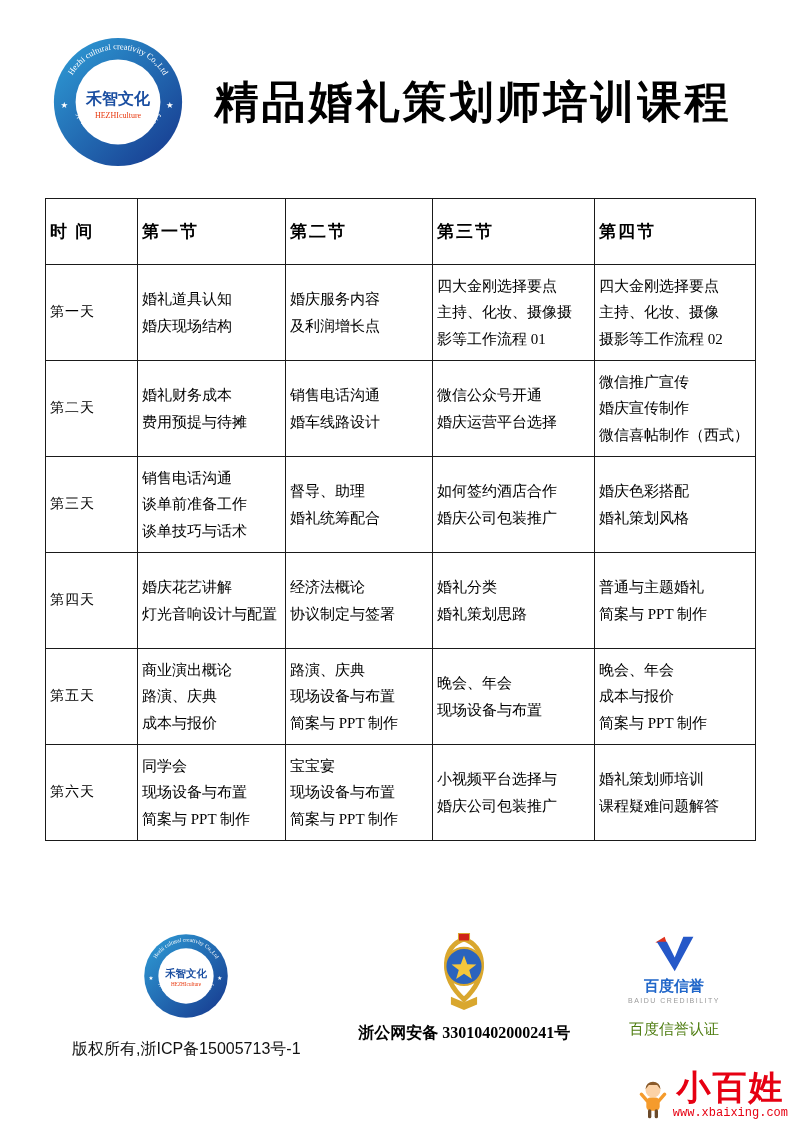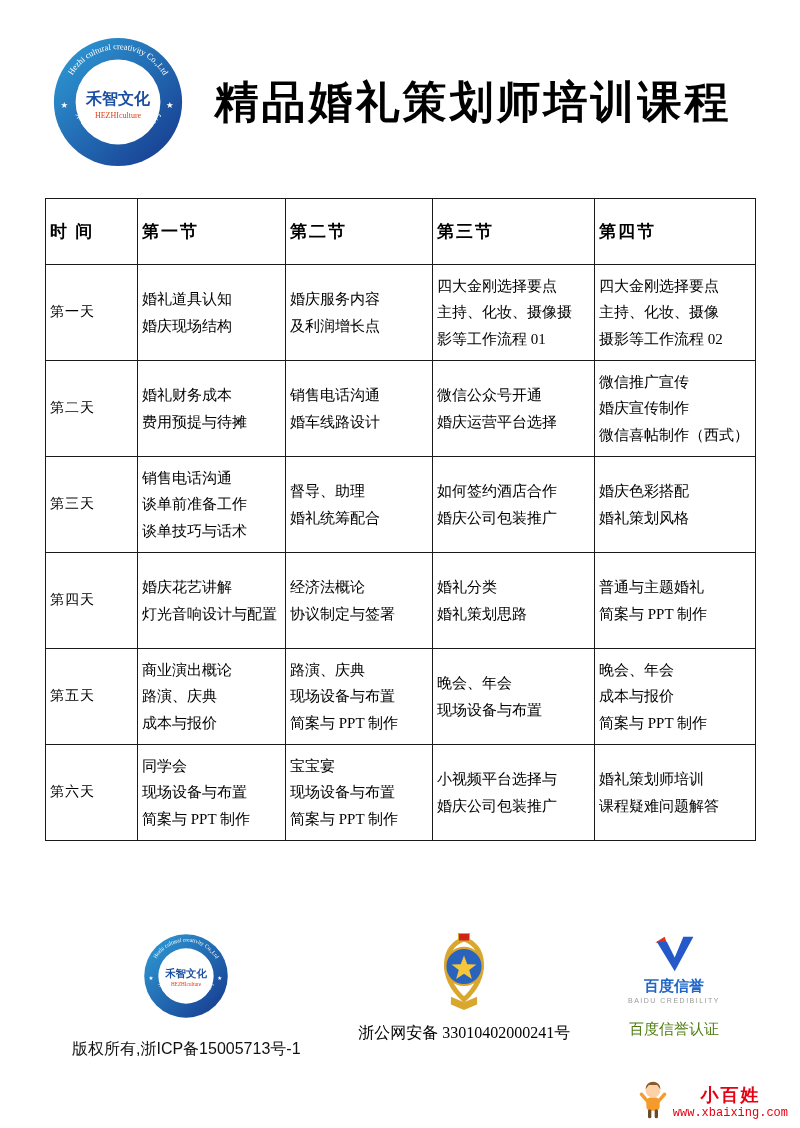--- a/index.html
+++ b/index.html
@@ -39,35 +39,35 @@
 
   
   .bottom {
     display:flex; justify-content:space-between; align-items:flex-start;
     padding:0 80px 0 72px; margin-top:92px;
   }
   .f-col { display:flex; flex-direction:column; align-items:center; }
   .logo-small { width:86px; height:86px; }
   .copyright { margin-top:20px; font-size:16px; font-family:"Liberation Sans", sans-serif; color:#111; }
   .badge { width:62px; height:78px; }
-  .police { margin-top:12px; font-size:16px; font-weight:normal; color:#000; }
+  .police { margin-top:12px; font-size:16px; font-weight:bold; color:#000; }
   .baidu-icon { width:46px; height:42px; }
   .baidu-cn { color:#2066c9; font-weight:bold; font-size:15px; margin-top:2px; font-family:"Liberation Sans", sans-serif; }
   .baidu-en { color:#9a9a9a; font-size:7px; letter-spacing:1.5px; font-family:"Liberation Sans", sans-serif; margin-top:1px; }
   .baidu-cert { margin-top:16px; font-size:15px; color:#4d7c0f; }
 
   
   .watermark {
     position:absolute; right:12px; bottom:8px;
     display:flex; align-items:flex-end; gap:5px;
   }
   .wm-person { width:30px; height:40px; }
   .wm-texts { display:flex; flex-direction:column; align-items:center; }
   .wm-name {
-    color:#e60012; font-size:18px; font-weight:bold; letter-spacing:2px;
+    color:#e60012; font-size:34px; font-weight:bold; letter-spacing:2px;
     font-family:"Liberation Sans", sans-serif; line-height:1.1;text-align:right;
   }
   .wm-url { color:#e60012; font-size:12px; font-family:Liberation Mono, monospace; }
 </style>
 </head>
 <body>
 
 <div class="page">
 
   <header class="top">

